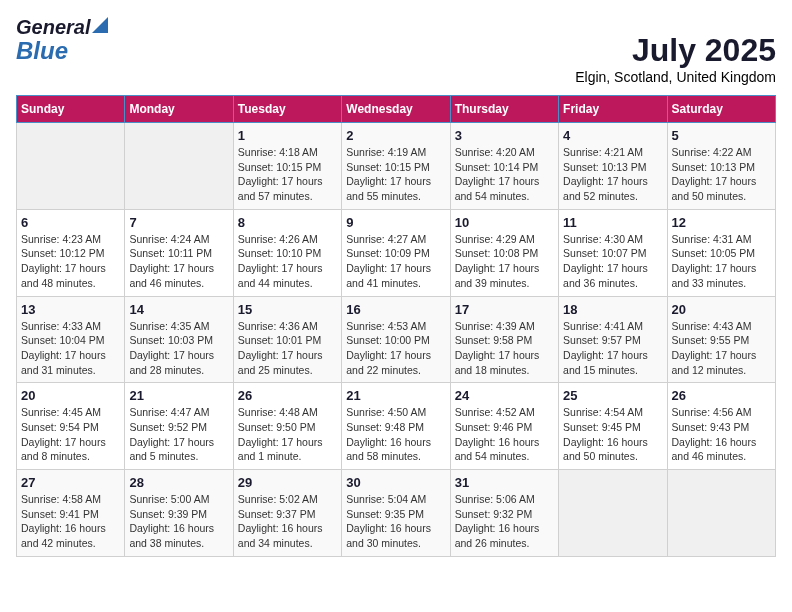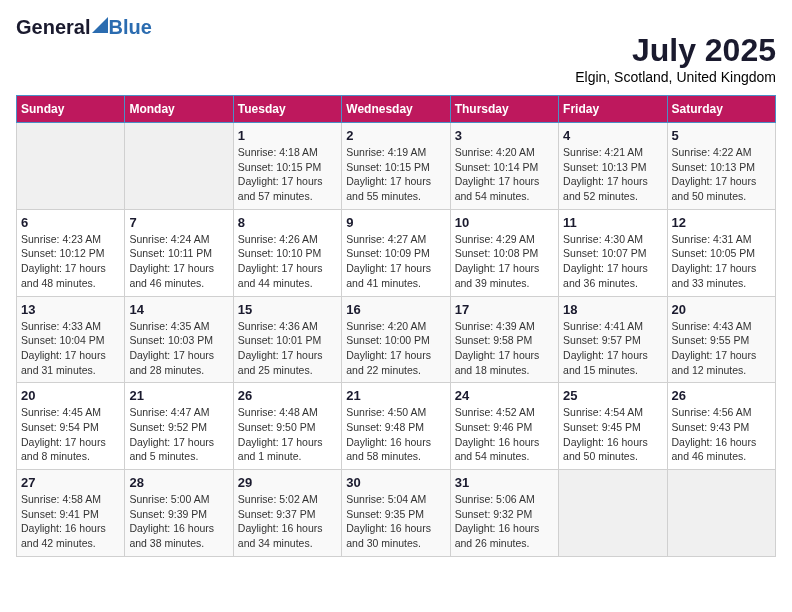--- a/index.html
+++ b/index.html
@@ -11,29 +11,31 @@
       padding: 16px;
     }
     .header {
       display: flex;
       justify-content: space-between;
       align-items: flex-start;
       margin-bottom: 10px;
     }
     .logo {
       display: flex;
+      flex-direction: column;
       line-height: 1.1;
+      font-style: italic;
     }
     .logo-general {
       font-size: 20px;
       font-weight: bold;
       color: #1a1a2e;
     }
     .logo-blue {
-      font-size: 20px;
+      font-size: 24px;
       font-weight: bold;
       color: #2b6cb0;
     }
     .logo-row {
       display: flex;
       align-items: center;
     }
     .title-block {
       text-align: right;
     }
@@ -216,21 +218,21 @@
 Daylight: 17 hours and 28 minutes.</div>
         </td>
         <td>
           <span class="day-number">15</span>
           <div class="day-info">Sunrise: 4:36 AM
 Sunset: 10:01 PM
 Daylight: 17 hours and 25 minutes.</div>
         </td>
         <td>
           <span class="day-number">16</span>
-          <div class="day-info">Sunrise: 4:20 AM
+          <div class="day-info">Sunrise: 4:53 AM
 Sunset: 10:00 PM
 Daylight: 17 hours and 22 minutes.</div>
         </td>
         <td>
           <span class="day-number">17</span>
           <div class="day-info">Sunrise: 4:39 AM
 Sunset: 9:58 PM
 Daylight: 17 hours and 18 minutes.</div>
         </td>
         <td>

